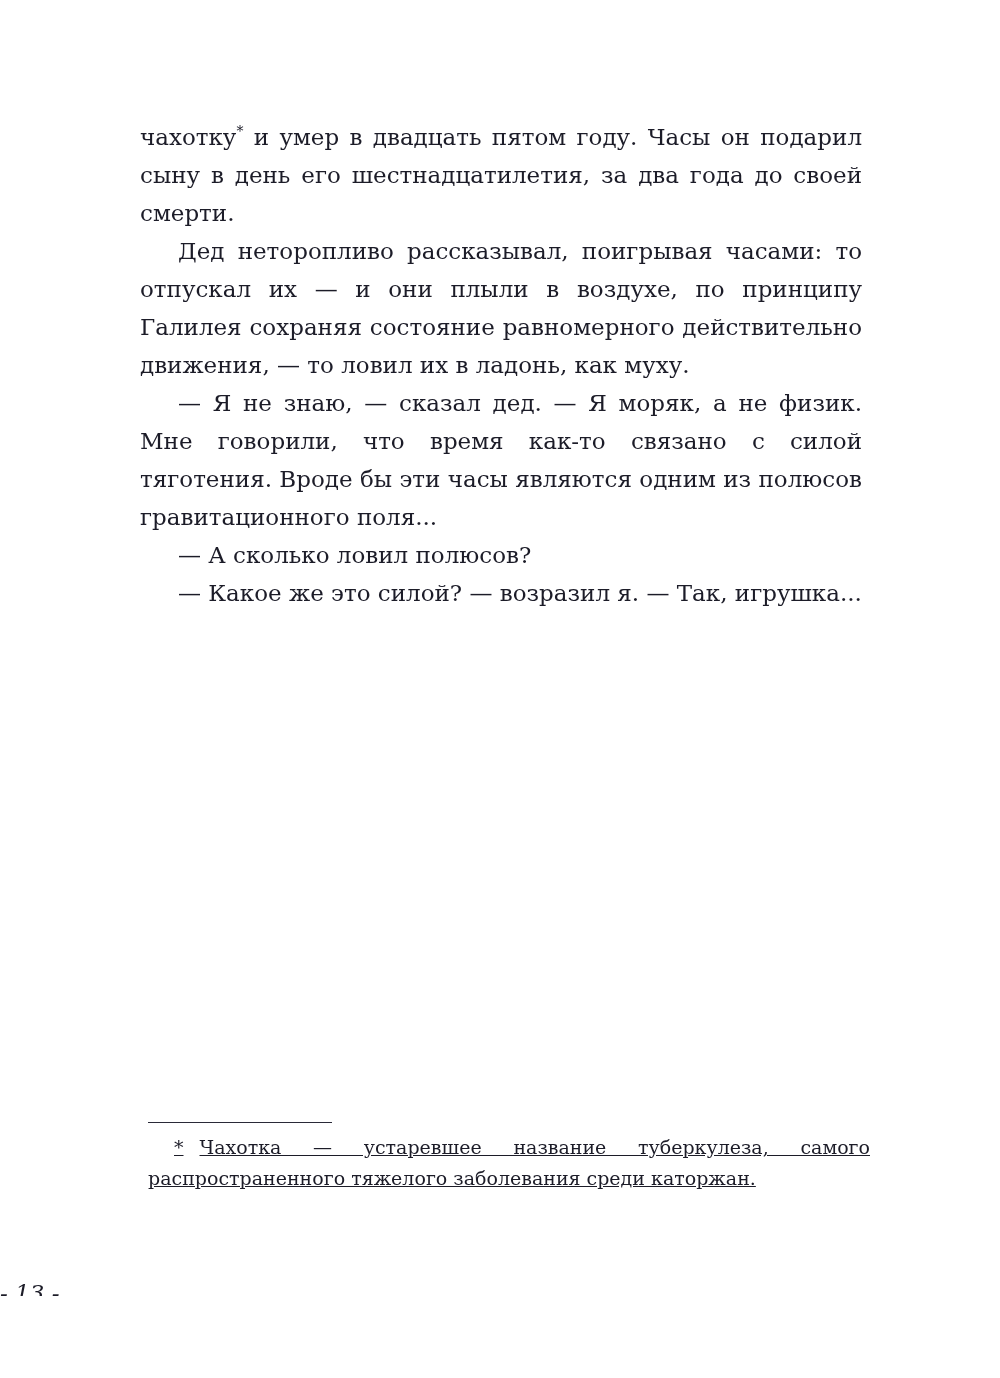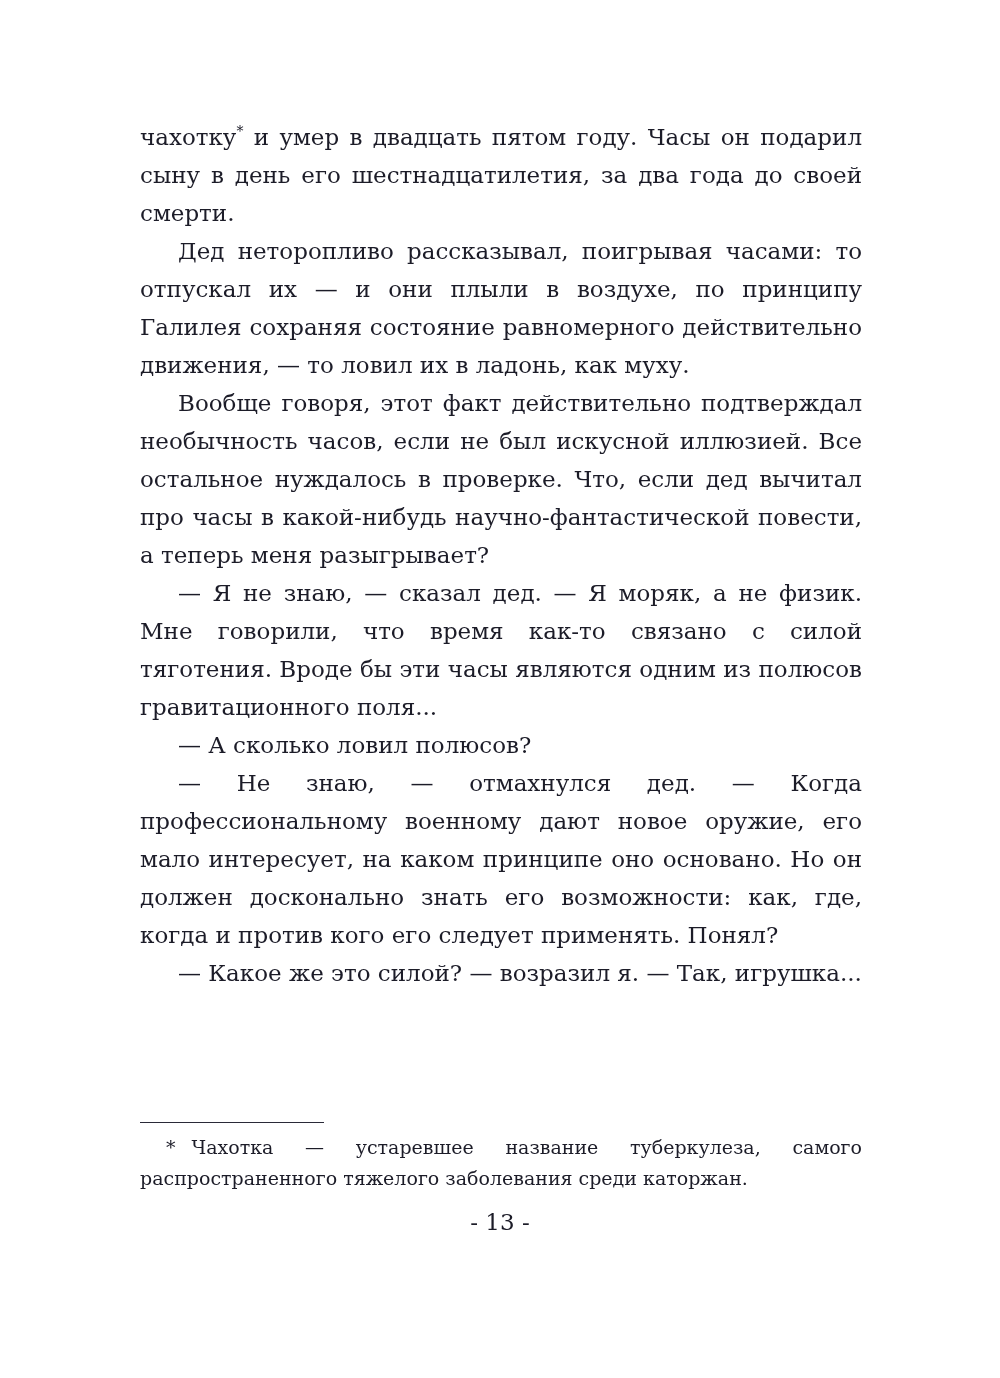--- a/index.html
+++ b/index.html
@@ -36,64 +36,63 @@
   .para.continued {
     text-indent: 0;
   }
   .fn-ref {
     font-size: 14px;
     line-height: 0;
     vertical-align: super;
   }
   .footnote {
     position: absolute;
-    left: 140px;
+    left: 148px;
     top: 1122px;
     width: 722px;
+    text-decoration: underline;
   }
   .footnote-rule {
     border: none;
     border-top: 1.5px solid #2a2a38;
     width: 184px;
     margin: 0 0 9px 0;
   }
   .footnote-text {
     margin: 0;
     font-size: 19px;
     line-height: 31px;
     text-align: justify;
     text-indent: 26px;
   }
   .fn-marker {
     margin-right: 16px;
   }
   .page-number {
     position: absolute;
     left: 0;
-    top: 1209px;
+    top: 1280px;
     width: 1000px;
-    text-align: center;
     font-size: 23px;
     color: #1c1c28;
+    font-style: italic;
   }
 </style>
 </head>
 <body>
 
 <div class="book-page">
 
   <div class="text-block">
 
     <p class="para continued"><span>чахотку</span><sup class="fn-ref">*</sup><span> и умер в двадцать пятом году. Часы он подарил сыну в день его шестнадцатилетия, за два года до своей смерти.</span></p>
 
     <p class="para">Дед неторопливо рассказывал, поигрывая часами: то отпускал их — и они плыли в воздухе, по принципу Галилея сохраняя состояние равномерного действительно движения, — то ловил их в ладонь, как муху.</p>
-    <p class="para">Вообще говоря, этот факт действительно подтверждал необычность часов, если не был искусной иллюзией. Все остальное нуждалось в проверке. Что, если дед вычитал про часы в какой-нибудь научно-фантастической повести, а теперь меня разыгрывает?</p>
     <p class="para">— Я не знаю, — сказал дед. — Я моряк, а не физик. Мне говорили, что время как-то связано с силой тяготения. Вроде бы эти часы являются одним из полюсов гравитационного поля...</p>
     <p class="para">— А сколько ловил полюсов?</p>
-    <p class="para">— Не знаю, — отмахнулся дед. — Когда профессиональному военному дают новое оружие, его мало интересует, на каком принципе оно основано. Но он должен досконально знать его возможности: как, где, когда и против кого его следует применять. Понял?</p>
     <p class="para">— Какое же это силой? — возразил я. — Так, игрушка...</p>
 
   </div>
 
   <div class="footnote">
     <hr class="footnote-rule">
     <p class="footnote-text"><span class="fn-marker">*</span><span>Чахотка — устаревшее название туберкулеза, самого распространенного тяжелого заболевания среди каторжан.</span></p>
   </div>
 
   <div class="page-number">- 13 -</div>

